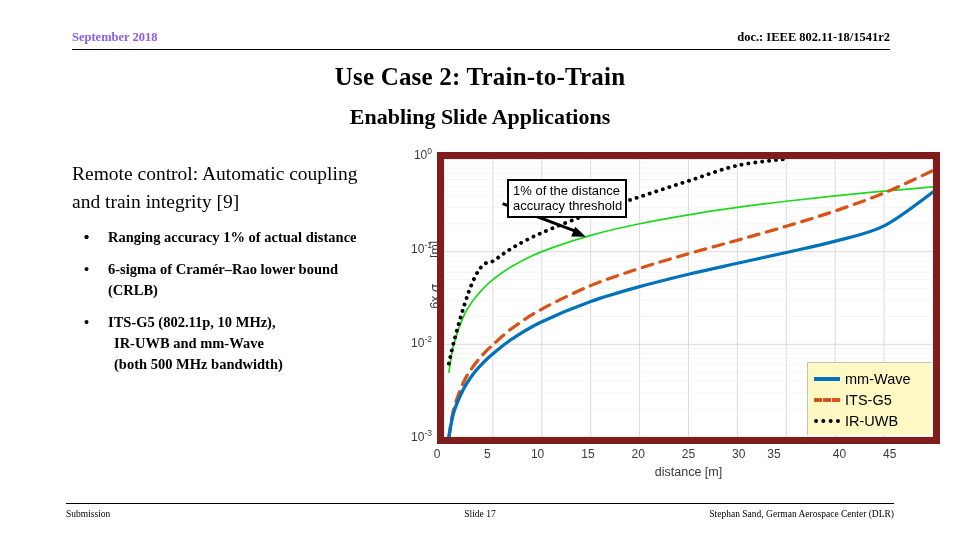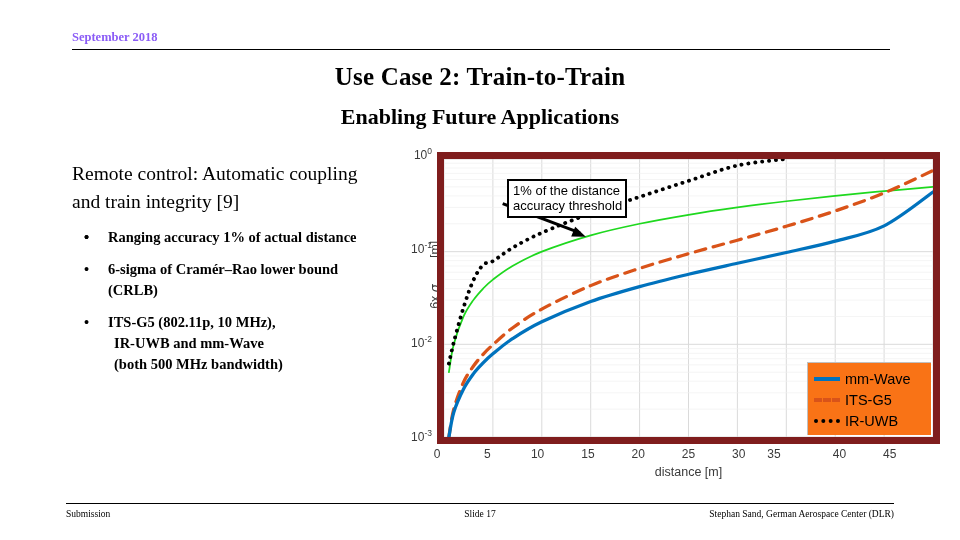--- a/index.html
+++ b/index.html
@@ -217,21 +217,21 @@
 
   
   .legend {
     position: absolute;
     right: 2px;
     bottom: 2px;
     width: 124px;
     border: 1px solid #c0c0c0;
     border-right: none;
     border-bottom: none;
-    background: #f97316;
+    background: #fef9c3;
     padding: 5px 4px 4px 6px;
     box-sizing: border-box;
     z-index: 4;
   }
   .legend-row {
     display: flex;
     align-items: center;
     height: 21px;
   }
   .legend-key {
@@ -281,25 +281,26 @@
   .footer-center { position: absolute; left: 0; top: 0; width: 828px; text-align: center; }
   .footer-right { position: absolute; right: 0; top: 0; white-space: nowrap; }
 </style>
 </head>
 <body>
 
 <div class="slide">
 
   <div class="header">
     <div class="header-date">September 2018</div>
+    <div class="header-doc">doc.: IEEE 802.11-18/1541r2</div>
     <div class="header-rule"></div>
   </div>
 
   <div class="title-main">Use Case 2: Train-to-Train</div>
-  <div class="title-sub">Enabling Future Applications</div>
+  <div class="title-sub">Enabling Slide Applications</div>
 
   <div class="body-left">
     <p class="lead">Remote control: Automatic coupling and train integrity [9]</p>
     <ul class="bullets">
       <li class="bullet">
         <span class="dot">•</span>
       </li>
       <li class="bullet">
         <span class="dot">•</span>
         <span>Ranging accuracy 1% of actual distance</span>

